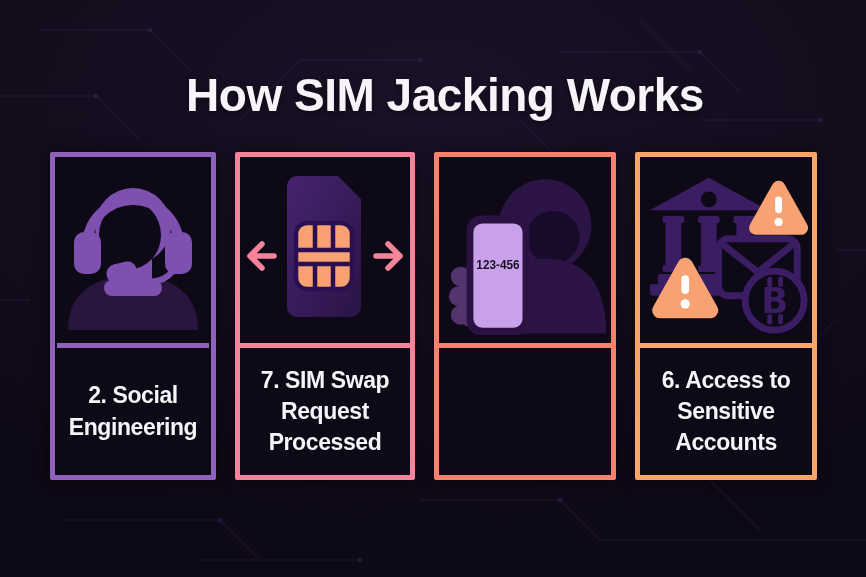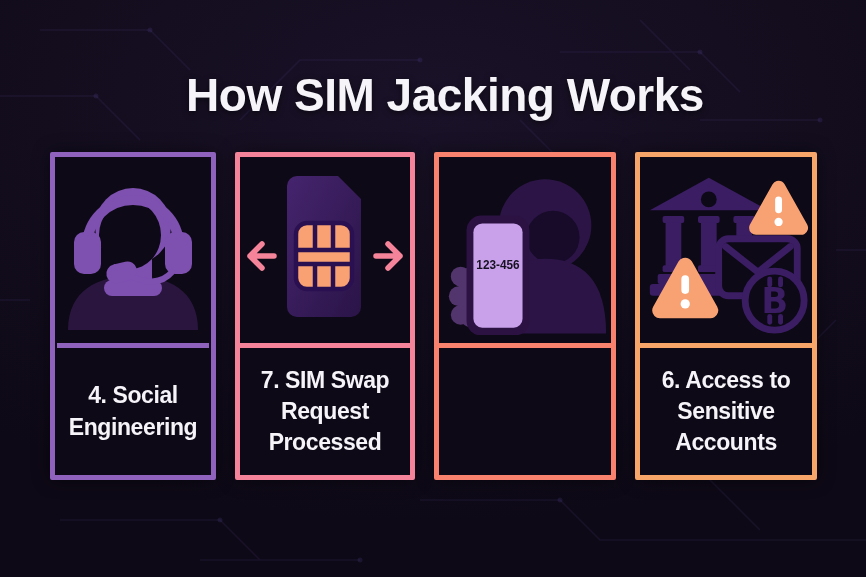--- a/index.html
+++ b/index.html
@@ -94,21 +94,21 @@
           <path d="M29 76 A46 46 0 0 1 121 76" stroke="#7e50b0" stroke-width="10" fill="none" stroke-linecap="round"></path>
 
           <rect x="16" y="62" width="27" height="42" rx="10" fill="#7e50b0"></rect>
           <rect x="107" y="62" width="27" height="42" rx="10" fill="#7e50b0"></rect>
 
           <path d="M114 102 C104 114 86 114 72 105" stroke="#7e50b0" stroke-width="6" fill="none" stroke-linecap="round"></path>
           <rect x="48" y="93" width="31" height="19" rx="9.5" fill="#7e50b0" transform="rotate(-14 63 102)"></rect>
         </svg>
       </div>
       <div class="label-area">
-        <div class="label">4. Social Engineering</div>
+        <div class="label">2. Social Engineering</div>
       </div>
     </div>
 
     <div class="card" style="--accent: #f5849b;">
       <div class="icon-area">
         <svg class="icon-svg" width="170" height="165" viewBox="0 0 170 165">
           <defs>
             <linearGradient id="simGrad" x1="0" y1="0" x2="1" y2="1">
               <stop offset="0" stop-color="#45246e"></stop>
               <stop offset="1" stop-color="#2a1447"></stop>

